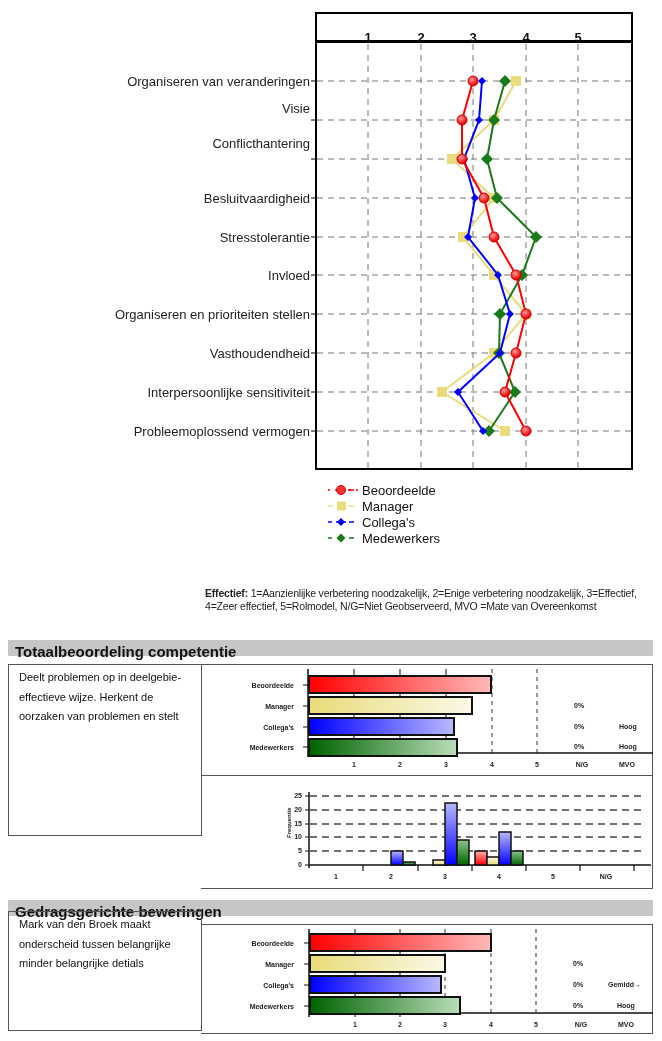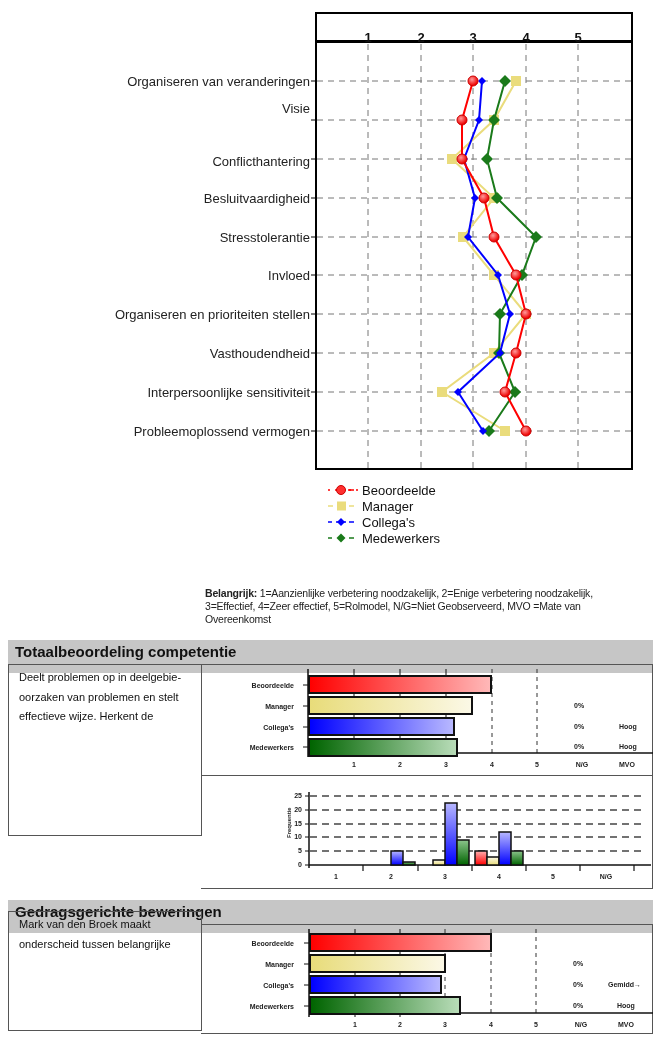--- a/index.html
+++ b/index.html
@@ -8,21 +8,21 @@
   
   #lc-box { left: 315px; top: 12px; width: 318px; height: 458px; border: 2px solid #000; box-sizing: border-box; }
   #lc-head { left: 315px; top: 12px; width: 318px; height: 31px; border-bottom: 3px solid #000; box-sizing: border-box; }
   .lc-tick { position: absolute; top: 18px; font-weight: bold; font-size: 13px; width: 20px; margin-left: -10px; text-align: center; }
   .lc-label { position: absolute; right: 352px; font-size: 13px; white-space: nowrap; transform: translateY(-50%); color: #222; }
   .legend-row { position: absolute; left: 328px; font-size: 13px; display: flex; align-items: center; height: 16px; }
   .legend-row .sym { width: 30px; height: 16px; position: relative; margin-right: 4px; }
   .note { left: 205px; top: 587px; width: 440px; font-size: 10.5px; line-height: 13px; color: #222; letter-spacing: -0.2px; }
   .note b { font-weight: bold; }
   
-  .sec-head { position: absolute; left: 8px; width: 645px; height: 33px; background: #c6c6c6; font-weight: bold; font-size: 15px; line-height: 24px; padding-left: 7px; box-sizing: border-box; color: #111; }
+  .sec-head { position: absolute; left: 8px; width: 645px; height: 16px; background: #c6c6c6; font-weight: bold; font-size: 15px; line-height: 24px; padding-left: 7px; box-sizing: border-box; color: #111; }
   .sec-desc { position: absolute; left: 8px; width: 194px; border: 1px solid #555; box-sizing: border-box; font-size: 11px; line-height: 19.5px; padding: 3px 8px 0 10px; color: #111; }
   .sec-right { position: absolute; left: 201px; width: 452px; border: 1px solid #555; border-left: none; box-sizing: border-box; }
   .bar-label { position: absolute; right: 358px; font-size: 7px; font-weight: bold; color: #222; transform: translateY(-50%); white-space: nowrap; }
   .bar { position: absolute; height: 19px; border: 2px solid #111; box-sizing: border-box; }
   .bar.red { background: linear-gradient(to right, #ff0000, #ffb8b8); }
   .bar.yellow { background: linear-gradient(to right, #e8dc7a, #fbf8e6); }
   .bar.blue { background: linear-gradient(to right, #0000ff, #b8b8ff); }
   .bar.green { background: linear-gradient(to right, #006400, #b8dcb8); }
   .axis-lbl { position: absolute; font-size: 7px; font-weight: bold; width: 30px; margin-left: -15px; text-align: center; color: #222; }
   .small-val { position: absolute; font-size: 7px; font-weight: bold; color: #222; }
@@ -137,21 +137,21 @@
       <circle cx="526" cy="314" r="5"></circle>
         <circle cx="516" cy="353" r="5"></circle>
       <circle cx="505" cy="392" r="5"></circle>
         <circle cx="526" cy="431" r="5"></circle>
     </g>
   </g>
 </svg>
 
 <span class="abs lc-label" style="top:81px">Organiseren van veranderingen</span>
 <span class="abs lc-label" style="top:108px">Visie</span>
-<span class="abs lc-label" style="top:161px">Conflicthantering</span>
+<span class="abs lc-label" style="top:143px">Conflicthantering</span>
 <span class="abs lc-label" style="top:198px">Besluitvaardigheid</span>
 <span class="abs lc-label" style="top:237px">Stresstolerantie</span>
 <span class="abs lc-label" style="top:275px">Invloed</span>
 <span class="abs lc-label" style="top:314px">Organiseren en prioriteiten stellen</span>
 <span class="abs lc-label" style="top:353px">Vasthoudendheid</span>
 <span class="abs lc-label" style="top:392px">Interpersoonlijke sensitiviteit</span>
 <span class="abs lc-label" style="top:431px">Probleemoplossend vermogen</span>
 
 <div class="legend-row" style="top:482px">
   <svg class="sym" width="30" height="16">
@@ -181,28 +181,28 @@
 <div class="legend-row" style="top:530px">
   <svg class="sym" width="30" height="16">
       <line x1="0" y1="8" x2="4" y2="8" stroke="#1a7a1a" stroke-width="1.5"></line>
       <polygon points="13,3.5 17.5,8 13,12.5 8.5,8" fill="#1a7a1a"></polygon>
       <line x1="21" y1="8" x2="26" y2="8" stroke="#1a7a1a" stroke-width="1.5"></line>
     </svg>
   <span>Medewerkers</span>
 </div>
 
 <div class="abs note">
-  <b>Belangrijk:</b><span> 1=Aanzienlijke verbetering noodzakelijk, 2=Enige verbetering noodzakelijk, 3=Effectief, 4=Zeer effectief, 5=Rolmodel, N/G=Niet Geobserveerd, MVO =Mate van Overeenkomst</span>
+  <b>Effectief:</b><span> 1=Aanzienlijke verbetering noodzakelijk, 2=Enige verbetering noodzakelijk, 3=Effectief, 4=Zeer effectief, 5=Rolmodel, N/G=Niet Geobserveerd, MVO =Mate van Overeenkomst</span>
 </div>
 
 <div class="sec-head" style="top:640px">Totaalbeoordeling competentie</div>
 <div class="sec-desc" style="top:664px; height:172px">
   <div>Deelt problemen op in deelgebie-</div>
+  <div>effectieve wijze. Herkent de</div>
   <div>oorzaken van problemen en stelt</div>
-  <div>effectieve wijze. Herkent de</div>
 </div>
 <div class="sec-right" style="top:664px; height:112px">
   <svg class="abs" style="left:0;top:0" width="452" height="112">
     <g stroke="#333" stroke-dasharray="4,4">
         <line x1="291" y1="4" x2="291" y2="88"></line>
         <line x1="336" y1="4" x2="336" y2="88"></line>
       </g>
     <line x1="107" y1="88" x2="452" y2="88" stroke="#111" stroke-width="1.5"></line>
     <line x1="107" y1="4" x2="107" y2="92" stroke="#111" stroke-width="1.5"></line>
     <g stroke="#111" stroke-width="1">
@@ -314,20 +314,21 @@
       <text x="352" y="103">5</text>
       <text x="405" y="103">N/G</text>
     </g>
   </svg>
 </div>
 
 <div class="sec-head" style="top:900px">Gedragsgerichte beweringen</div>
 <div class="sec-desc" style="top:911px; height:120px">
   <div>Mark van den Broek maakt</div>
   <div>onderscheid tussen belangrijke</div>
+  <div>minder belangrijke detials</div>
 </div>
 <div class="sec-right" style="top:924px; height:110px">
   <svg class="abs" style="left:0;top:0" width="452" height="110">
     <g stroke="#333" stroke-dasharray="4,4">
         <line x1="290" y1="4" x2="290" y2="88"></line>
         <line x1="335" y1="4" x2="335" y2="88"></line>
         <line x1="244" y1="4" x2="244" y2="88"></line>
       </g>
     <line x1="108" y1="88" x2="452" y2="88" stroke="#111" stroke-width="1.5"></line>
     <line x1="108" y1="4" x2="108" y2="92" stroke="#111" stroke-width="1.5"></line>

